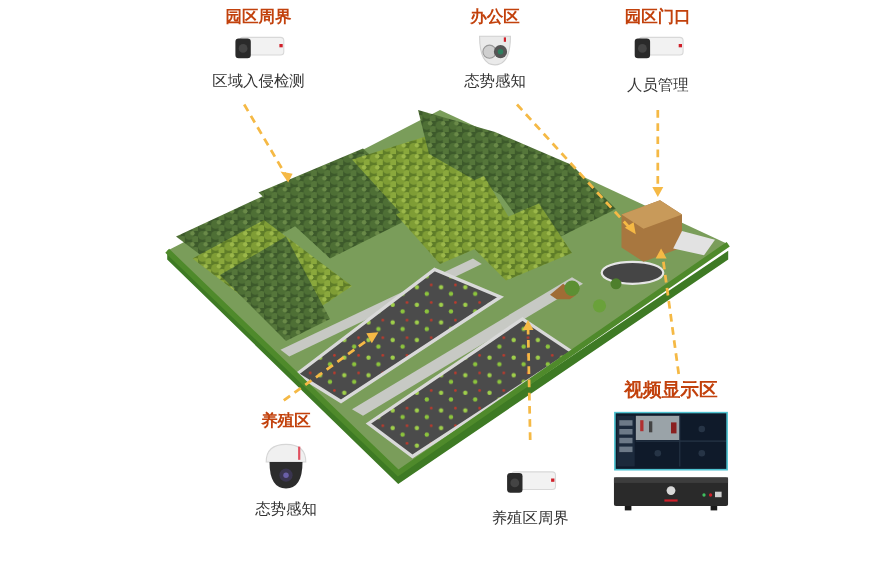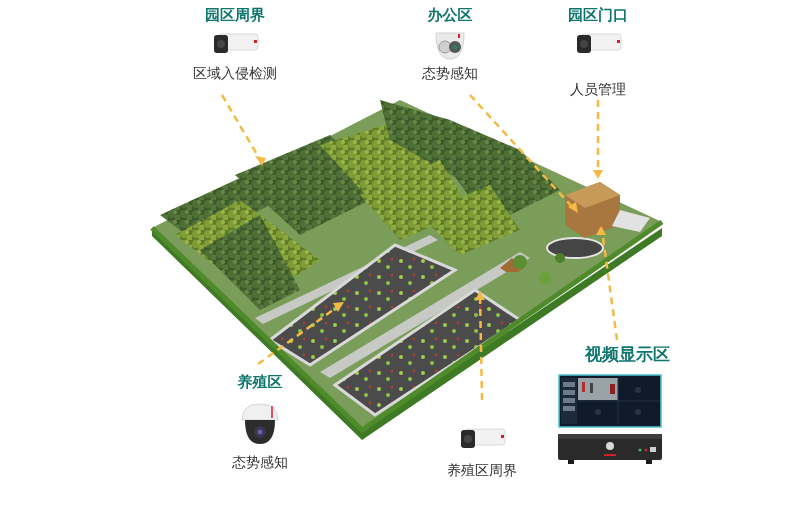--- a/index.html
+++ b/index.html
@@ -1,20 +1,20 @@
 <!DOCTYPE html>
 <html><head>
 <meta charset="utf-8">
 <style>
   html, body { margin:0; padding:0; background:#ffffff; }
   body { width:800px; height:513px; position:relative; overflow:hidden; font-family:"DejaVu Sans", sans-serif; }
   .abs { position:absolute; }
-  .title { font-weight:bold; font-size:15px; color:#0f766e; text-align:center; white-space:nowrap; }
+  .title { font-weight:bold; font-size:15px; color:#c2410c; text-align:center; white-space:nowrap; }
   .caption { font-size:14px; color:#333333; text-align:center; white-space:nowrap; }
-  .bigtitle { font-size:17px;text-align:right; }
+  .bigtitle { font-size:17px; }
   svg { display:block; }
 </style>
 </head>
 <body>
 
 <div class="abs" style="left:0;top:0;width:800px;height:513px;">
 <svg width="800" height="513" viewBox="0 0 800 513">
   <defs>
     <pattern id="treeDark" width="12" height="10" patternUnits="userSpaceOnUse">
       <rect width="12" height="10" fill="#3d5a2b"></rect>
@@ -116,21 +116,21 @@
 <div class="abs" style="left:556px;top:6px;width:84px;">
   <div class="title">园区门口</div>
   <div style="margin:6px auto 0;width:50px;height:26px;">
     <svg width="50" height="26" viewBox="0 0 50 26">
       <rect x="8" y="3" width="40" height="16" rx="3" fill="#f2f2f2" stroke="#d8d8d8"></rect>
       <rect x="4" y="4" width="14" height="18" rx="3" fill="#2a2a2a"></rect>
       <circle cx="11" cy="13" r="4" fill="#444"></circle>
       <rect x="44" y="9" width="3" height="3" fill="#d0202a"></rect>
     </svg>
   </div>
-  <div class="caption" style="margin-top:24px;">人员管理</div>
+  <div class="caption" style="margin-top:12px;">人员管理</div>
 </div>
 
 <div class="abs" style="left:550px;top:343px;width:120px;">
   <div class="title bigtitle">视频显示区</div>
   <div style="margin:8px auto 0;width:104px;height:96px;">
     <svg width="104" height="96" viewBox="0 0 104 96">
       <rect x="1" y="1" width="102" height="52" fill="#0f1a2a" stroke="#4fc3d1" stroke-width="1.5"></rect>
       <rect x="3" y="4" width="16" height="46" fill="#1c2a3c"></rect>
       <rect x="5" y="8" width="12" height="5" fill="#6d7a88"></rect>
       <rect x="5" y="16" width="12" height="5" fill="#6d7a88"></rect>

